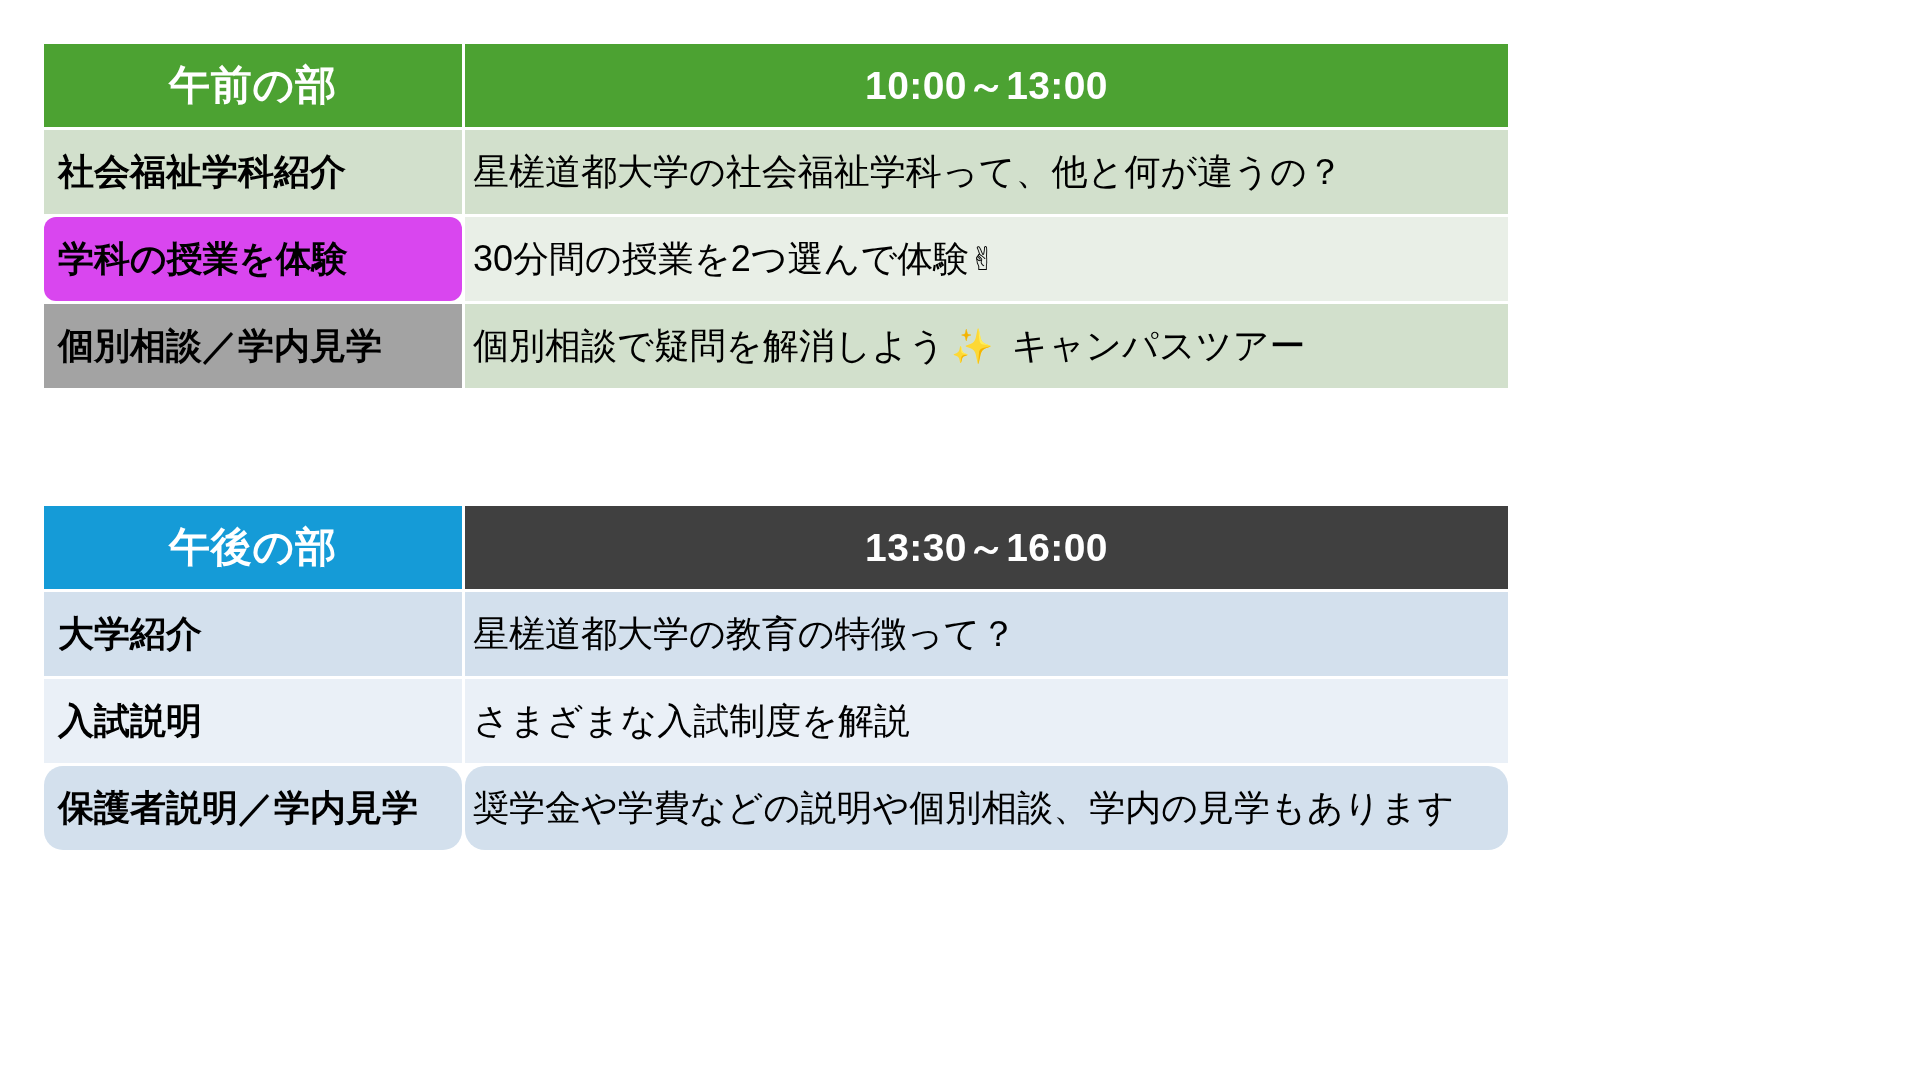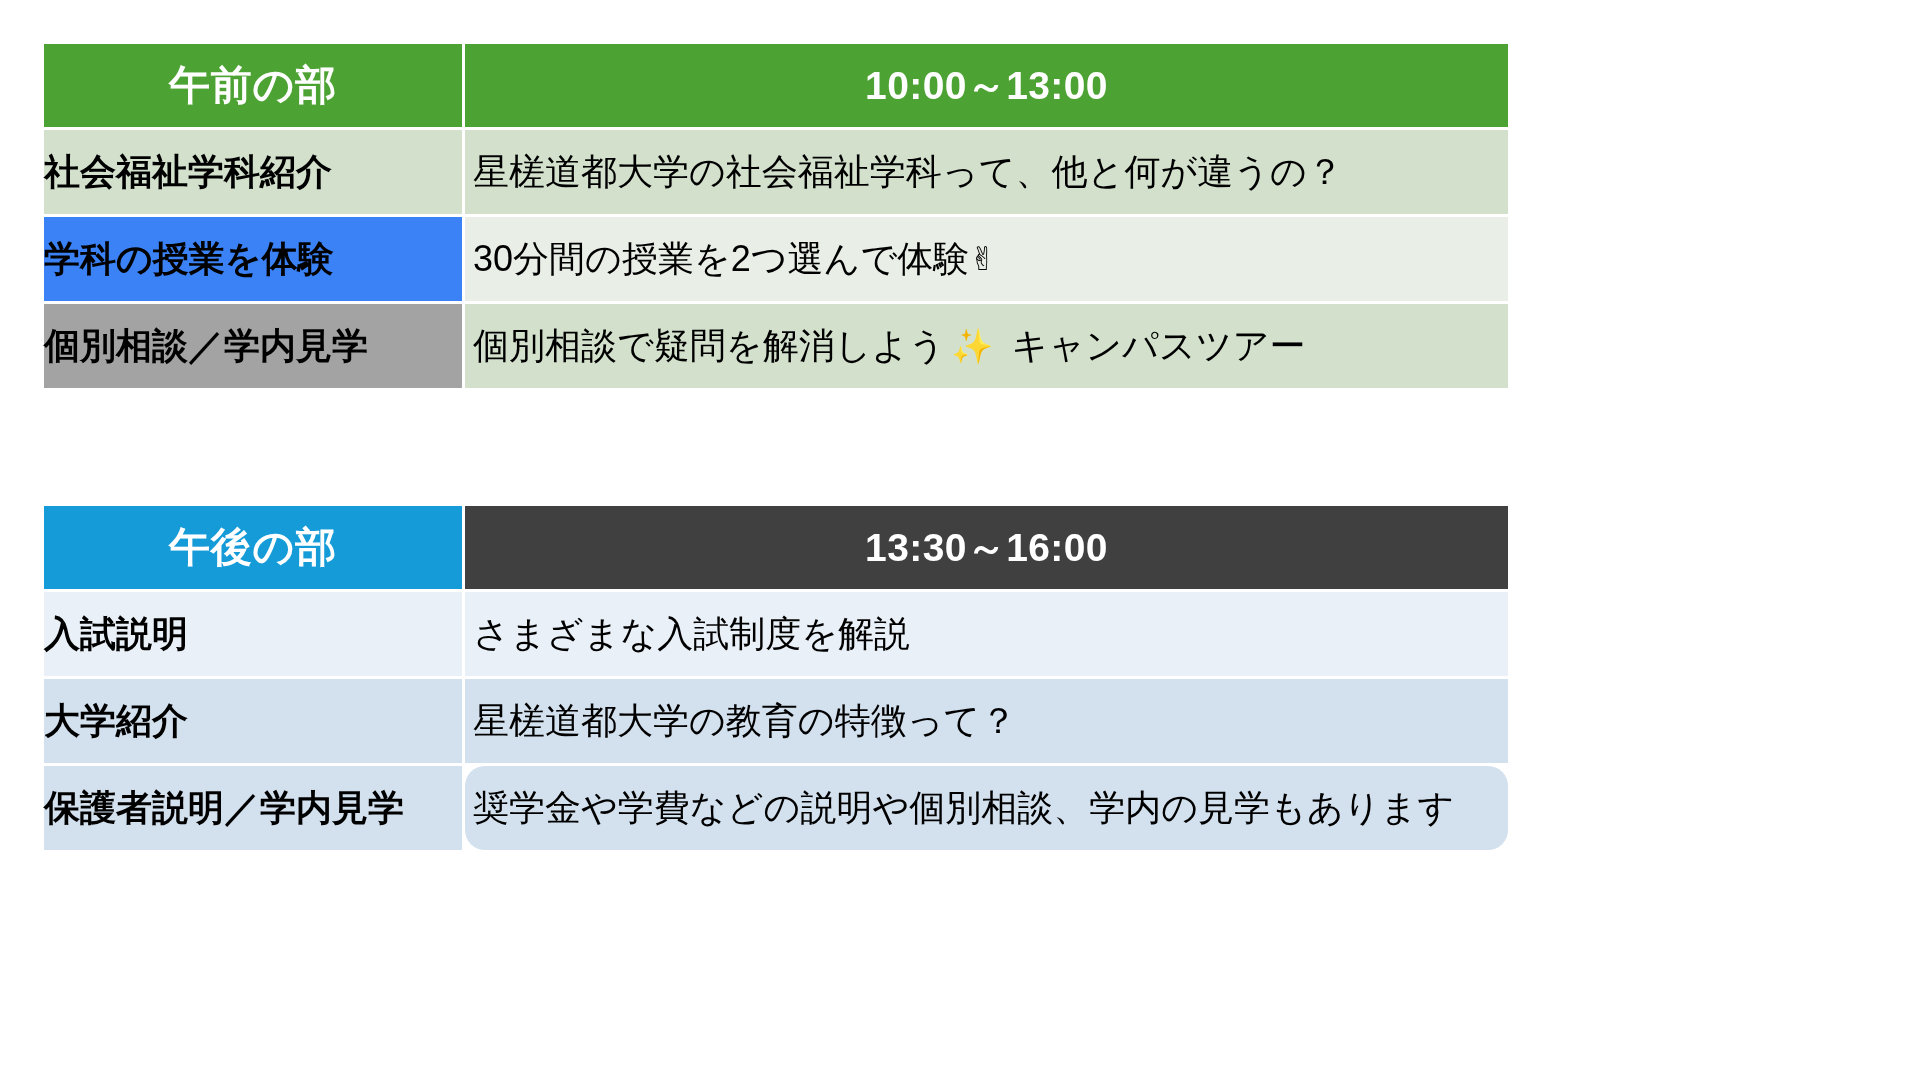--- a/index.html
+++ b/index.html
@@ -72,21 +72,21 @@
   #table-afternoon .header-row .cell-label,
   #table-afternoon .header-row .cell-detail { background: #159BD7; }
 
   
   .body-row .cell-label,
   .body-row .cell-detail {
     display: flex;
     align-items: center;
     height: 84px;
     color: #000000;
-    padding-left: 0;
+    padding-left: 14px;
     box-sizing: border-box;
   }
   .body-row .cell-label {
     font-weight: bold;
     font-size: 36px;
   }
   .body-row .cell-detail {
     font-weight: normal;
     font-size: 36px;
     padding-left: 8px;
@@ -132,21 +132,21 @@
 
     <div class="row body-row tint-a">
       <div class="cell-label" style="background: rgb(210, 224, 204);">社会福祉学科紹介</div>
       <div class="cell-spacer"></div>
       <div class="cell-detail" style="background: rgb(210, 224, 204);">
         <span>星槎道都大学の社会福祉学科って、他と何が違うの？</span>
       </div>
     </div>
 
     <div class="row body-row tint-b">
-      <div class="cell-label" style="background: #3b82f6;">学科の授業を体験</div>
+      <div class="cell-label" style="background: #d946ef; border-radius: 12px;">学科の授業を体験</div>
       <div class="cell-spacer"></div>
       <div class="cell-detail" style="background: rgb(233, 239, 231);">
         <span>30分間の授業を2つ選んで体験</span>
           <span class="emoji">✌</span>
       </div>
     </div>
 
     <div class="row body-row tint-a">
       <div class="cell-label" style="background: #a3a3a3;">個別相談／学内見学</div>
       <div class="cell-spacer"></div>
@@ -160,38 +160,38 @@
   </div>
 
   <div class="schedule-table" id="table-afternoon">
 
     <div class="row header-row">
       <div class="cell-label" style="background: rgb(21, 155, 215);">午後の部</div>
       <div class="cell-spacer"></div>
       <div class="cell-detail" style="background: #404040;">13:30～16:00</div>
     </div>
 
+    <div class="row body-row tint-a">
+      <div class="cell-label" style="background: rgb(211, 224, 237);">大学紹介</div>
+      <div class="cell-spacer"></div>
+      <div class="cell-detail" style="background: rgb(211, 224, 237);">
+        <span>星槎道都大学の教育の特徴って？</span>
+      </div>
+    </div>
+
     <div class="row body-row tint-b">
       <div class="cell-label" style="background: rgb(234, 240, 247);">入試説明</div>
       <div class="cell-spacer"></div>
       <div class="cell-detail" style="background: rgb(234, 240, 247);">
         <span>さまざまな入試制度を解説</span>
       </div>
     </div>
 
     <div class="row body-row tint-a">
-      <div class="cell-label" style="background: rgb(211, 224, 237);">大学紹介</div>
-      <div class="cell-spacer"></div>
-      <div class="cell-detail" style="background: rgb(211, 224, 237);">
-        <span>星槎道都大学の教育の特徴って？</span>
-      </div>
-    </div>
-
-    <div class="row body-row tint-a">
-      <div class="cell-label" style="background: rgb(211, 224, 237);">保護者説明／学内見学</div>
+      <div class="cell-label" style="background: rgb(211, 224, 237); border-radius: 19px;">保護者説明／学内見学</div>
       <div class="cell-spacer"></div>
       <div class="cell-detail nowrap" style="background: rgb(211, 224, 237); border-radius: 20px;">
         <span>奨学金や学費などの説明や個別相談、学内の見学もあります</span>
       </div>
     </div>
 
   </div>
 
 </div>
 

